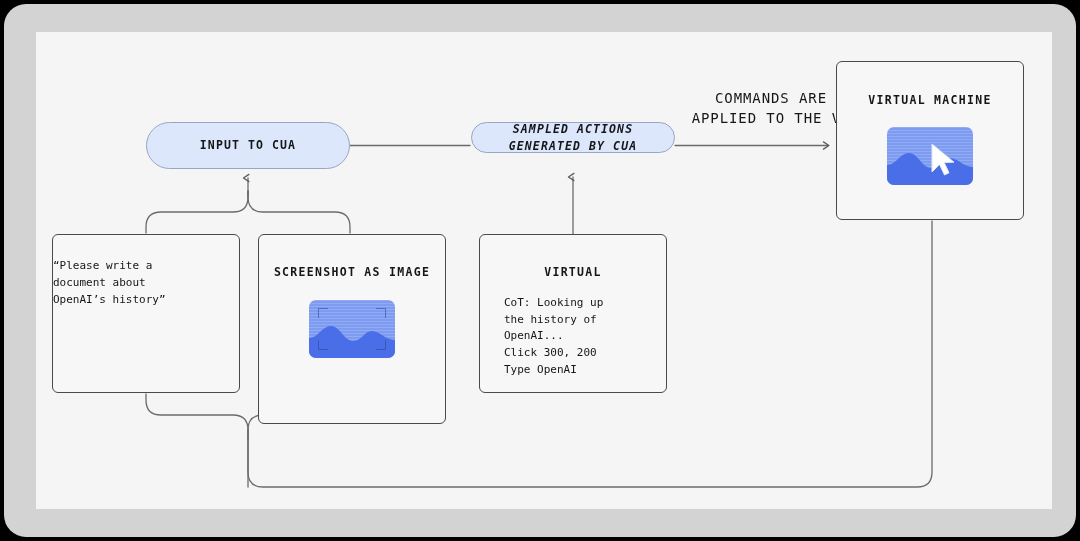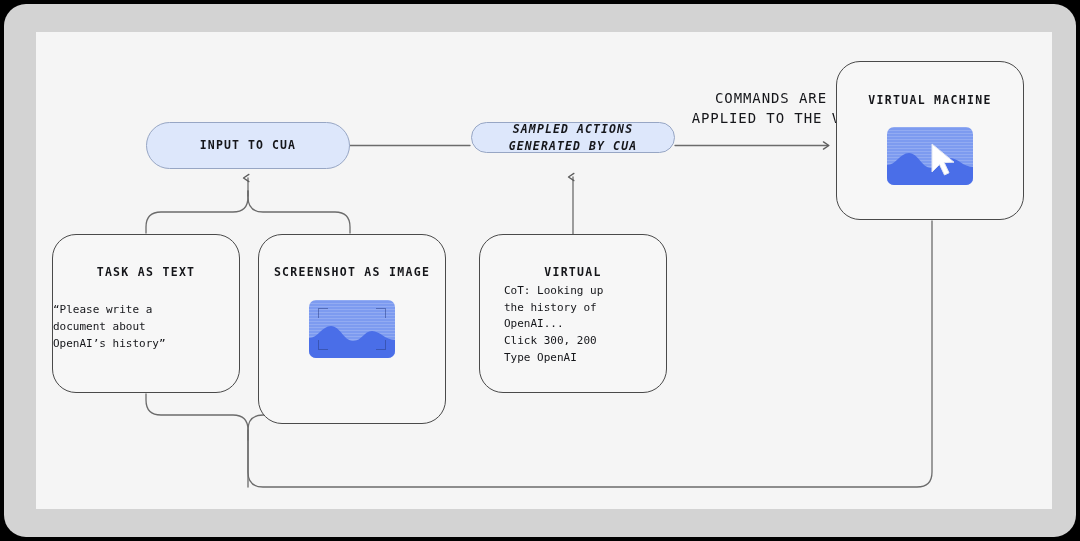--- a/index.html
+++ b/index.html
@@ -65,21 +65,21 @@
   }
   #pill-input  { left: 146px; top: 122px; width: 204px; height: 47px; text-align: center; }
   #pill-actions{ left: 471px; top: 122px; width: 204px; height: 31px; font-style: italic; }
 
   
   .card {
     position: absolute;
     box-sizing: border-box;
     background: #f7f7f7;
     border: 1.3px solid #4a4a4a;
-    border-radius: 24px;
+    border-radius: 6px;
     color: #15161a;
   }
   #card-task       { left: 52px;  top: 234px; width: 188px; height: 159px; }
   #card-screenshot { left: 258px; top: 234px; width: 188px; height: 190px; }
   #card-cot        { left: 479px; top: 234px; width: 188px; height: 159px; }
   #card-vm         { left: 836px; top: 61px;  width: 188px; height: 159px; }
 
   .card-title {
     text-align: center;
     font-size: 11.5px;
@@ -93,21 +93,21 @@
     text-align: left;
     font-size: 11px;
     line-height: 1.55;
     margin-top: 22px;
     color: #15161a;
     white-space: pre-line;
   }
   .card-body.left {
     text-align: left;
     margin-left: 24px;
-    margin-top: 4px;
+    margin-top: 16px;
     line-height: 1.52;
   }
 
   
   .shot {
     position: relative;
     width: 86px;
     height: 58px;
     margin: 21px auto 0 auto;
     border-radius: 7px;
@@ -197,21 +197,20 @@
 
   <div class="pill" id="pill-actions">
     <span style="white-space:pre-line">SAMPLED ACTIONS
 GENERATED BY CUA</span>
   </div>
 
   <div class="edge-caption">COMMANDS ARE
 APPLIED TO THE VM</div>
 
   <div class="card" id="card-task">
-    <div class="card-title">TASK AS TEXT</div>
     <div class="card-body">“Please write a
 document about
 OpenAI’s history”</div>
   </div>
 
   <div class="card" id="card-screenshot">
     <div class="card-title">SCREENSHOT AS IMAGE</div>
     <div class="shot">
       <svg width="86" height="58" viewBox="0 0 86 58">
         <path d="M0,38 C9,38 13,26 22,26 C31,26 35,41 44,41

